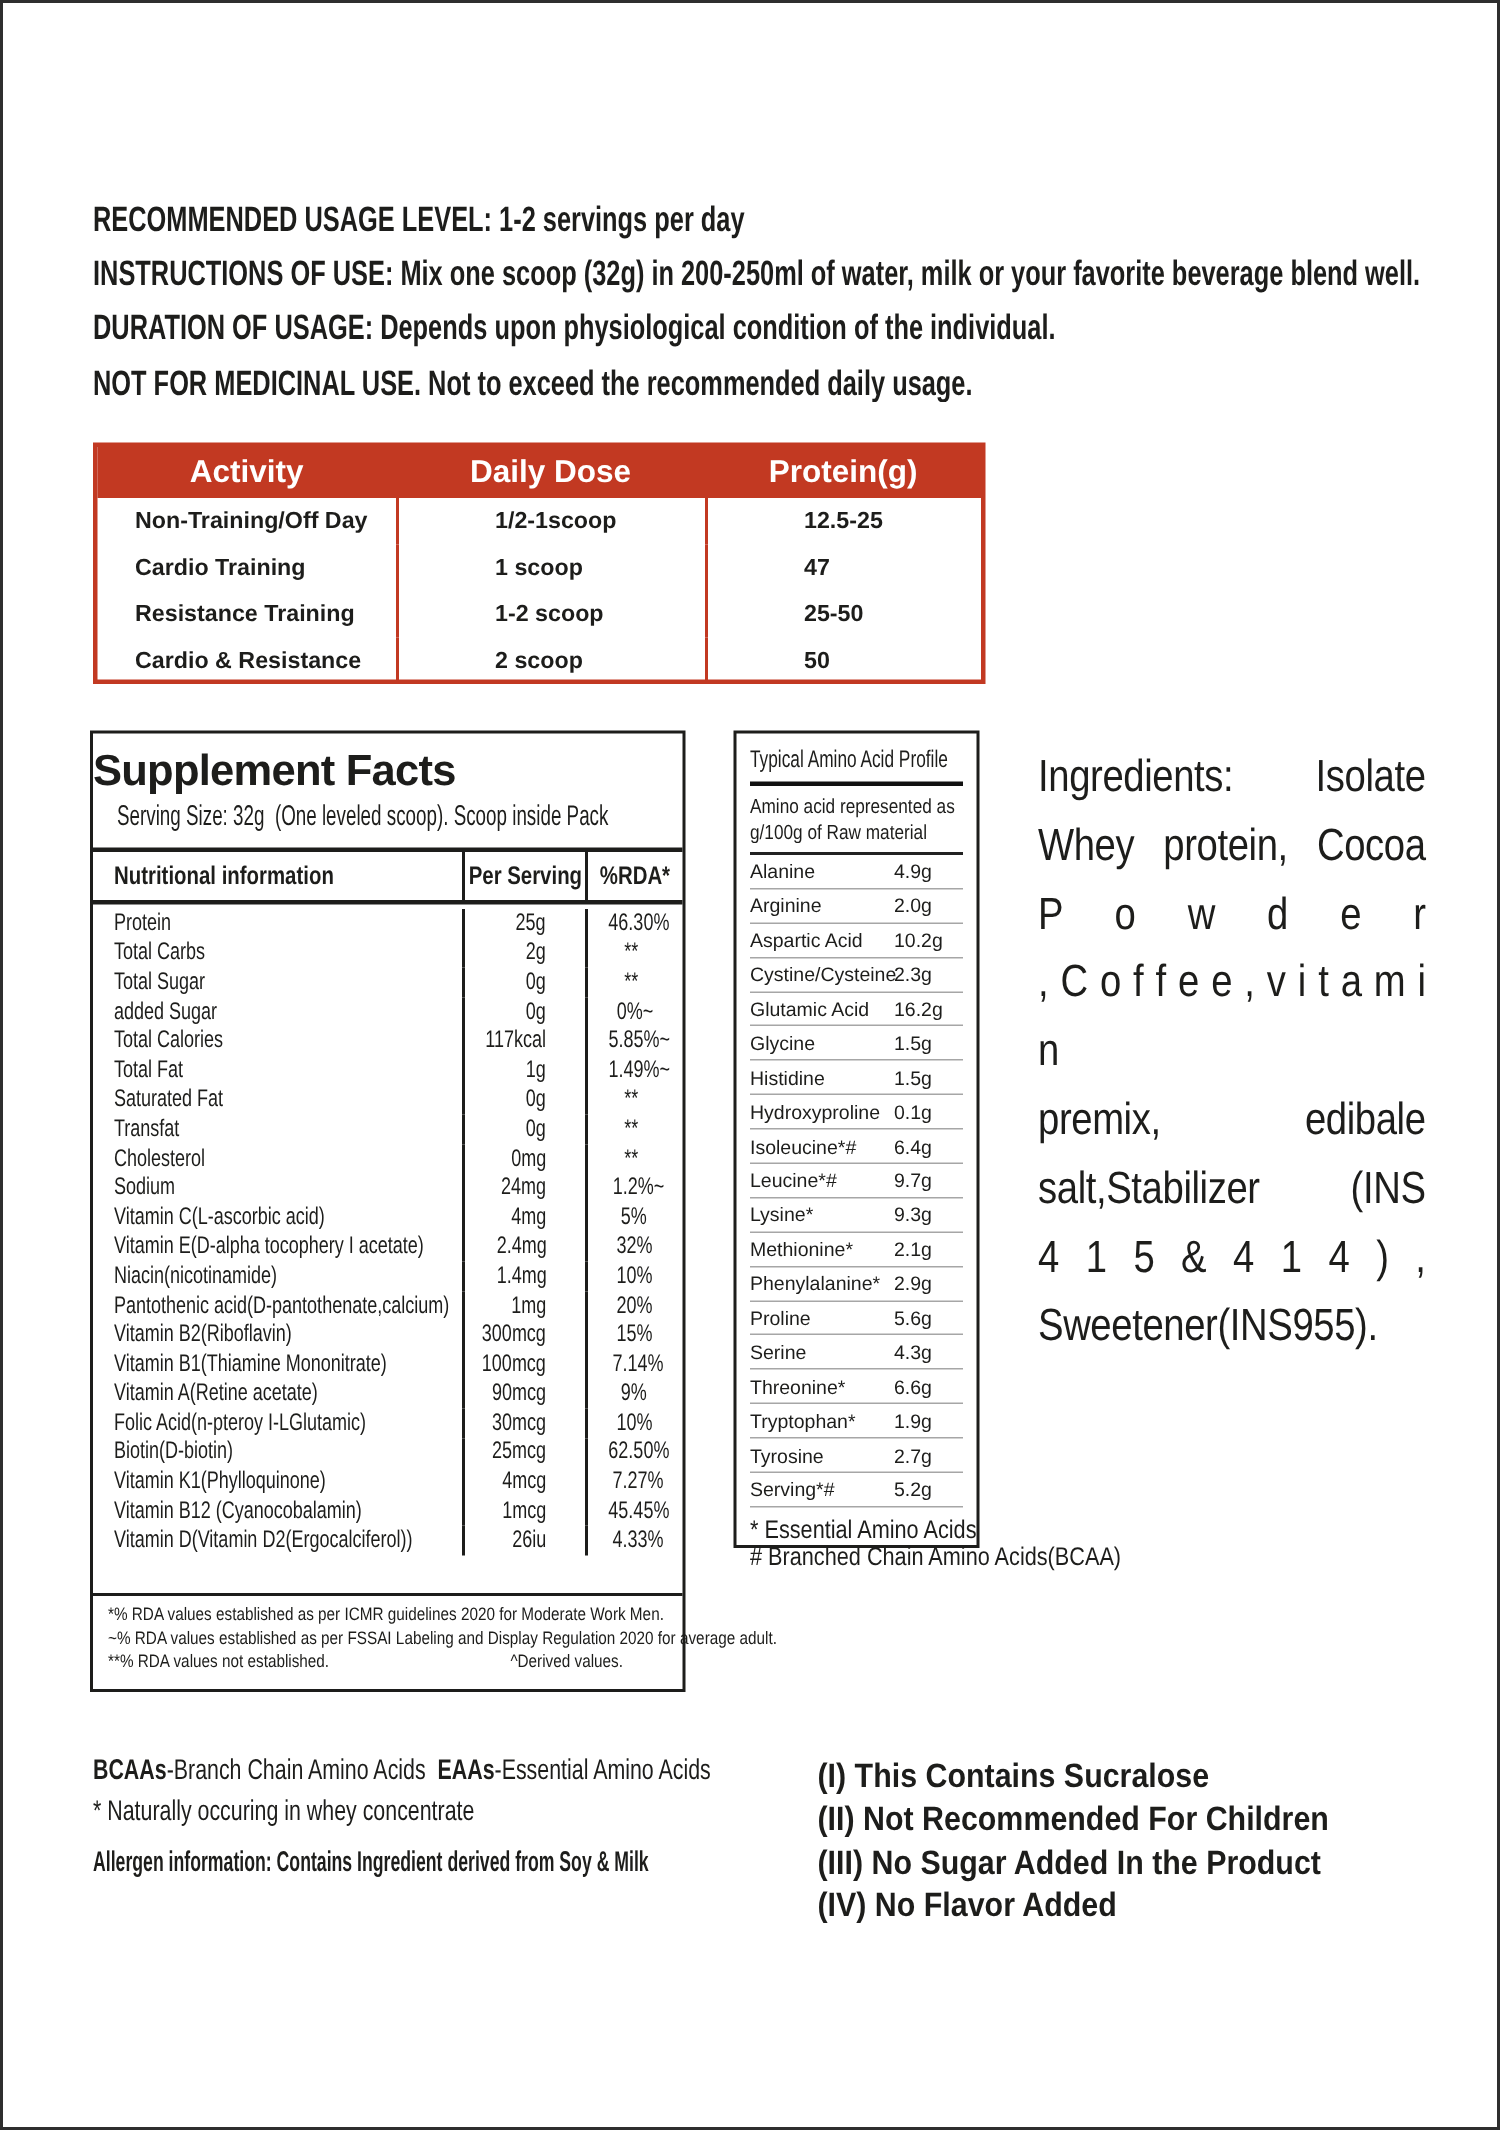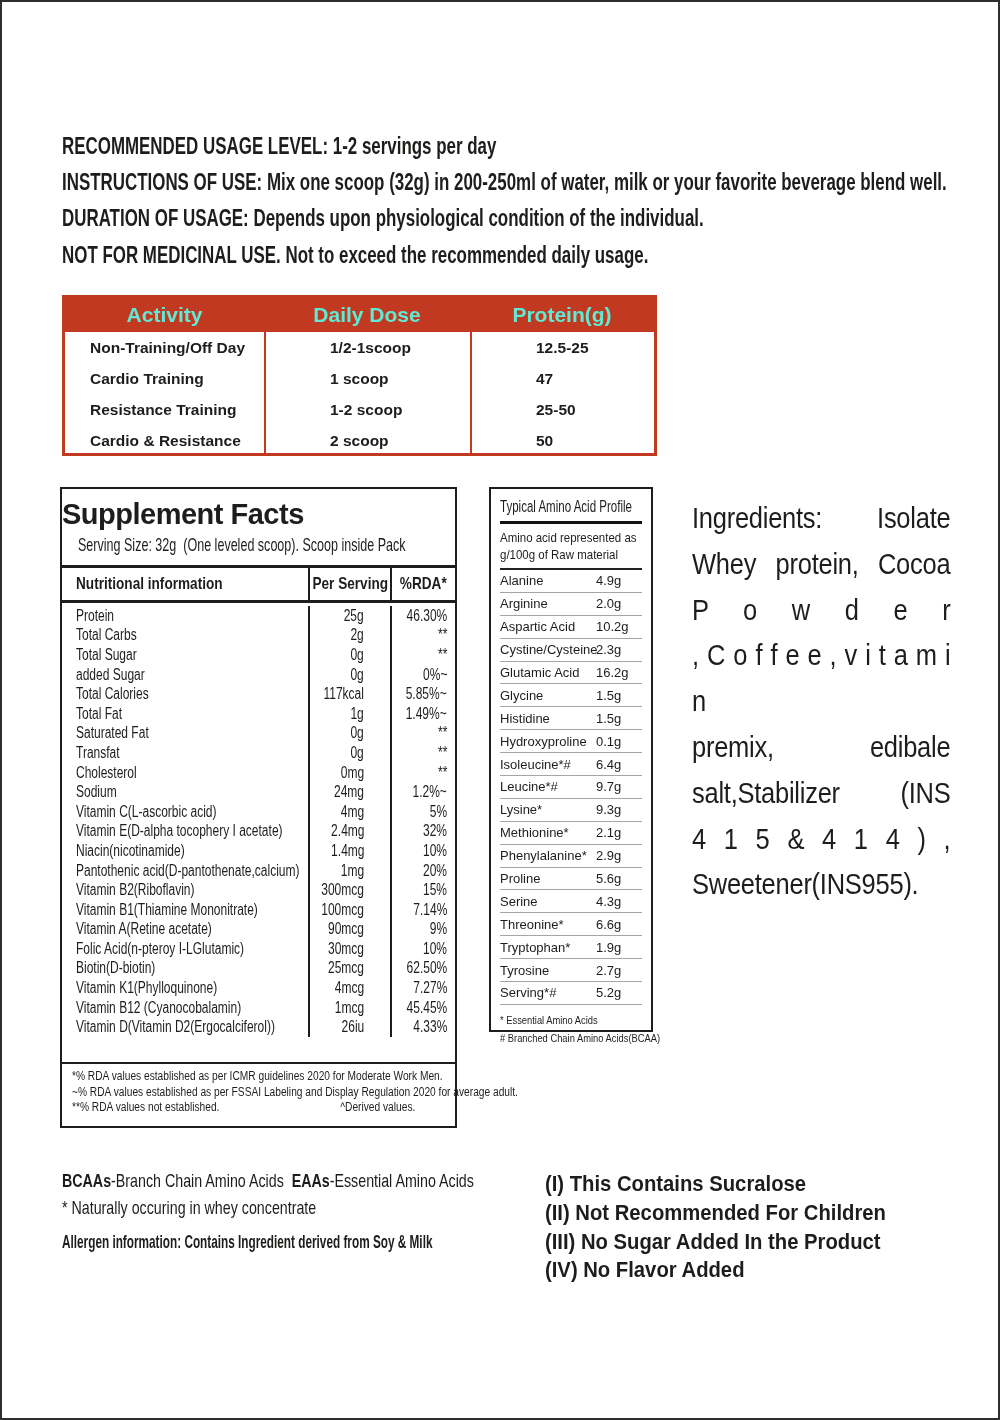--- a/index.html
+++ b/index.html
@@ -16,21 +16,21 @@
 
   
   .usage{position:absolute;left:62px;top:128px;width:1280px;
          font-size:23.5px;font-weight:700;line-height:36.2px;
          transform:scaleX(.72);transform-origin:0 0;white-space:nowrap;}
 
   
   .activity{position:absolute;left:62px;top:295px;width:595px;height:161px;
             border:3px solid var(--red);box-sizing:border-box;}
   .act-head{display:grid;grid-template-columns:199px 206px 184px;height:34px;
-            background:var(--red);color:#5eead4;font-weight:700;font-size:21px;}
+            background:var(--red);color:#ffffff;font-weight:700;font-size:21px;}
   .act-head div{display:flex;align-items:center;justify-content:center;}
   .act-row{display:grid;grid-template-columns:199px 206px 184px;height:31px;
            font-weight:700;font-size:15.5px;}
   .act-row div{display:flex;align-items:center;}
   .act-c1{padding-left:25px;}
   .act-c2,.act-c3{border-left:2.5px solid var(--red);padding-left:64px;box-sizing:border-box;}
 
   
   .sf-box{position:absolute;left:60px;top:487px;width:397px;height:641px;
           border:2px solid #1d1d1b;box-sizing:border-box;}
@@ -41,36 +41,36 @@
            border-top:3px solid #1d1d1b;border-bottom:3px solid #1d1d1b;
            font-size:17px;font-weight:700;align-items:center;}
   .sf-head .h1{padding-left:14px;}
   .sf-head .h2,.sf-head .h3{text-align:center;border-left:2px solid #1d1d1b;align-self:stretch;
            display:flex;align-items:center;justify-content:center;box-sizing:border-box;}
   .sf-rows{padding-top:3px;}
   .sf-row{display:grid;grid-template-columns:246px 82px 1fr;height:19.6px;font-size:16px;}
   .sf-row div{display:flex;align-items:center;}
   .sf-lab{padding-left:14px;overflow:visible;}
   .sf-val{justify-content:flex-end;padding-right:26px;border-left:2px solid #1d1d1b;box-sizing:border-box;}
-  .sf-rda{justify-content:flex-end;padding-right:8px;border-left:2px solid #1d1d1b;box-sizing:border-box;}
+  .sf-rda{justify-content:center;padding-right:8px;border-left:2px solid #1d1d1b;box-sizing:border-box;}
   .sf-foot{position:absolute;left:0;right:0;bottom:0;height:64px;border-top:2.5px solid #1d1d1b;
            padding:5px 10px;font-size:12px;line-height:15.5px;box-sizing:border-box;}
   .sf-foot .derived{position:absolute;right:40px;bottom:11px;font-size:12px;}
 
   
   .amino-box{position:absolute;left:489px;top:487px;width:164px;height:545px;
              border:2px solid #1d1d1b;box-sizing:border-box;padding:0 9px;}
   .am-title{padding-top:9px;font-size:16px;font-weight:400;white-space:nowrap;}
   .am-rule1{border-bottom:3px solid #111;margin-top:5px;}
   .am-sub{font-size:13.5px;line-height:17px;padding:5px 0;width:118%;
           transform:scaleX(.85);transform-origin:0 0;}
   .am-rule2{border-bottom:2px solid #222;}
   .am-row{display:grid;grid-template-columns:96px 1fr;height:21.9px;align-items:center;
           border-bottom:1.5px solid #a6a6a6;font-size:13px;}
-  .am-foot{padding-top:6px;font-size:11px;line-height:18.5px;white-space:nowrap;}
+  .am-foot{padding-top:6px;font-size:17px;line-height:18.5px;white-space:nowrap;}
 
   
   .ingredients{position:absolute;left:692px;top:495px;width:258px;}
   .ing-inner{width:304px;transform:scaleX(.85);transform-origin:0 0;
              font-size:30px;line-height:45.8px;letter-spacing:-.3px;}
   .ing-line{text-align:justify;text-align-last:justify;}
 
   
   .bottom-left{position:absolute;left:62px;top:1170px;width:540px;font-size:19px;white-space:nowrap;}
   .bl1{height:26px;}

